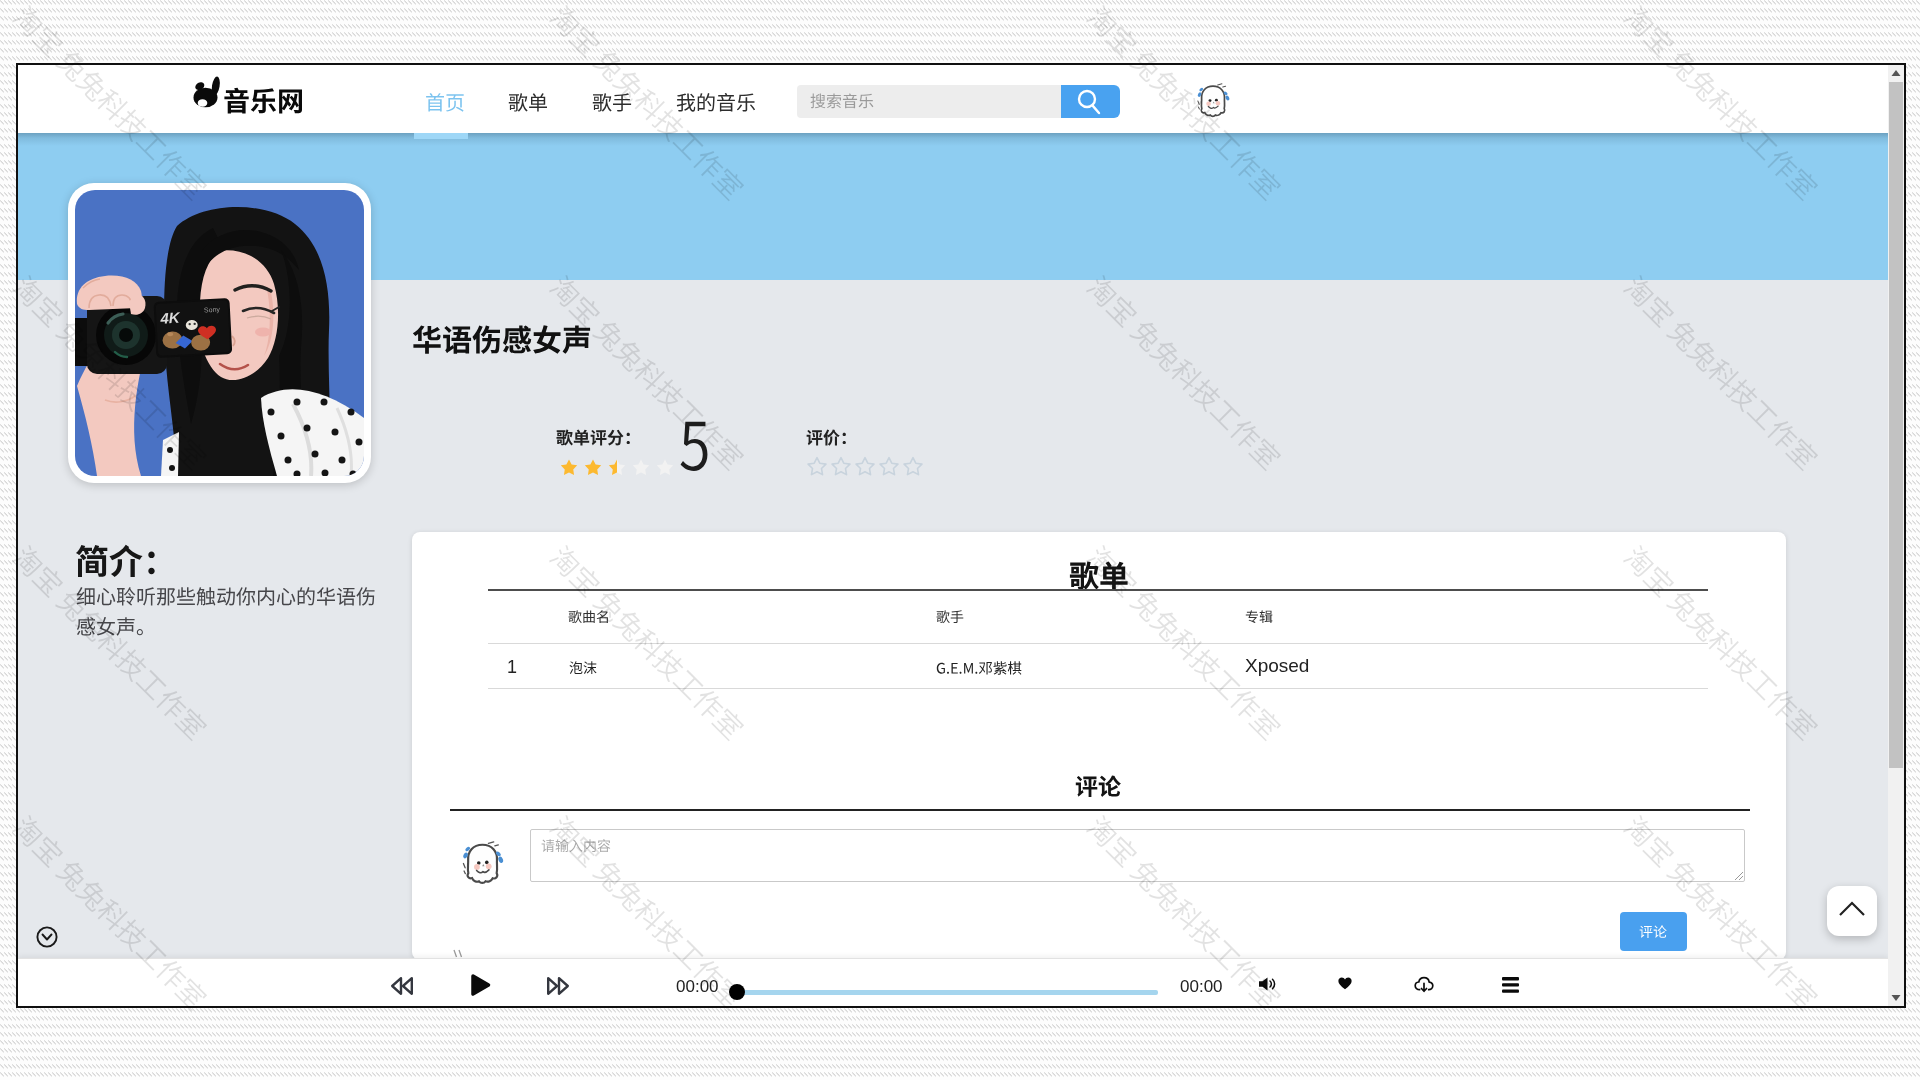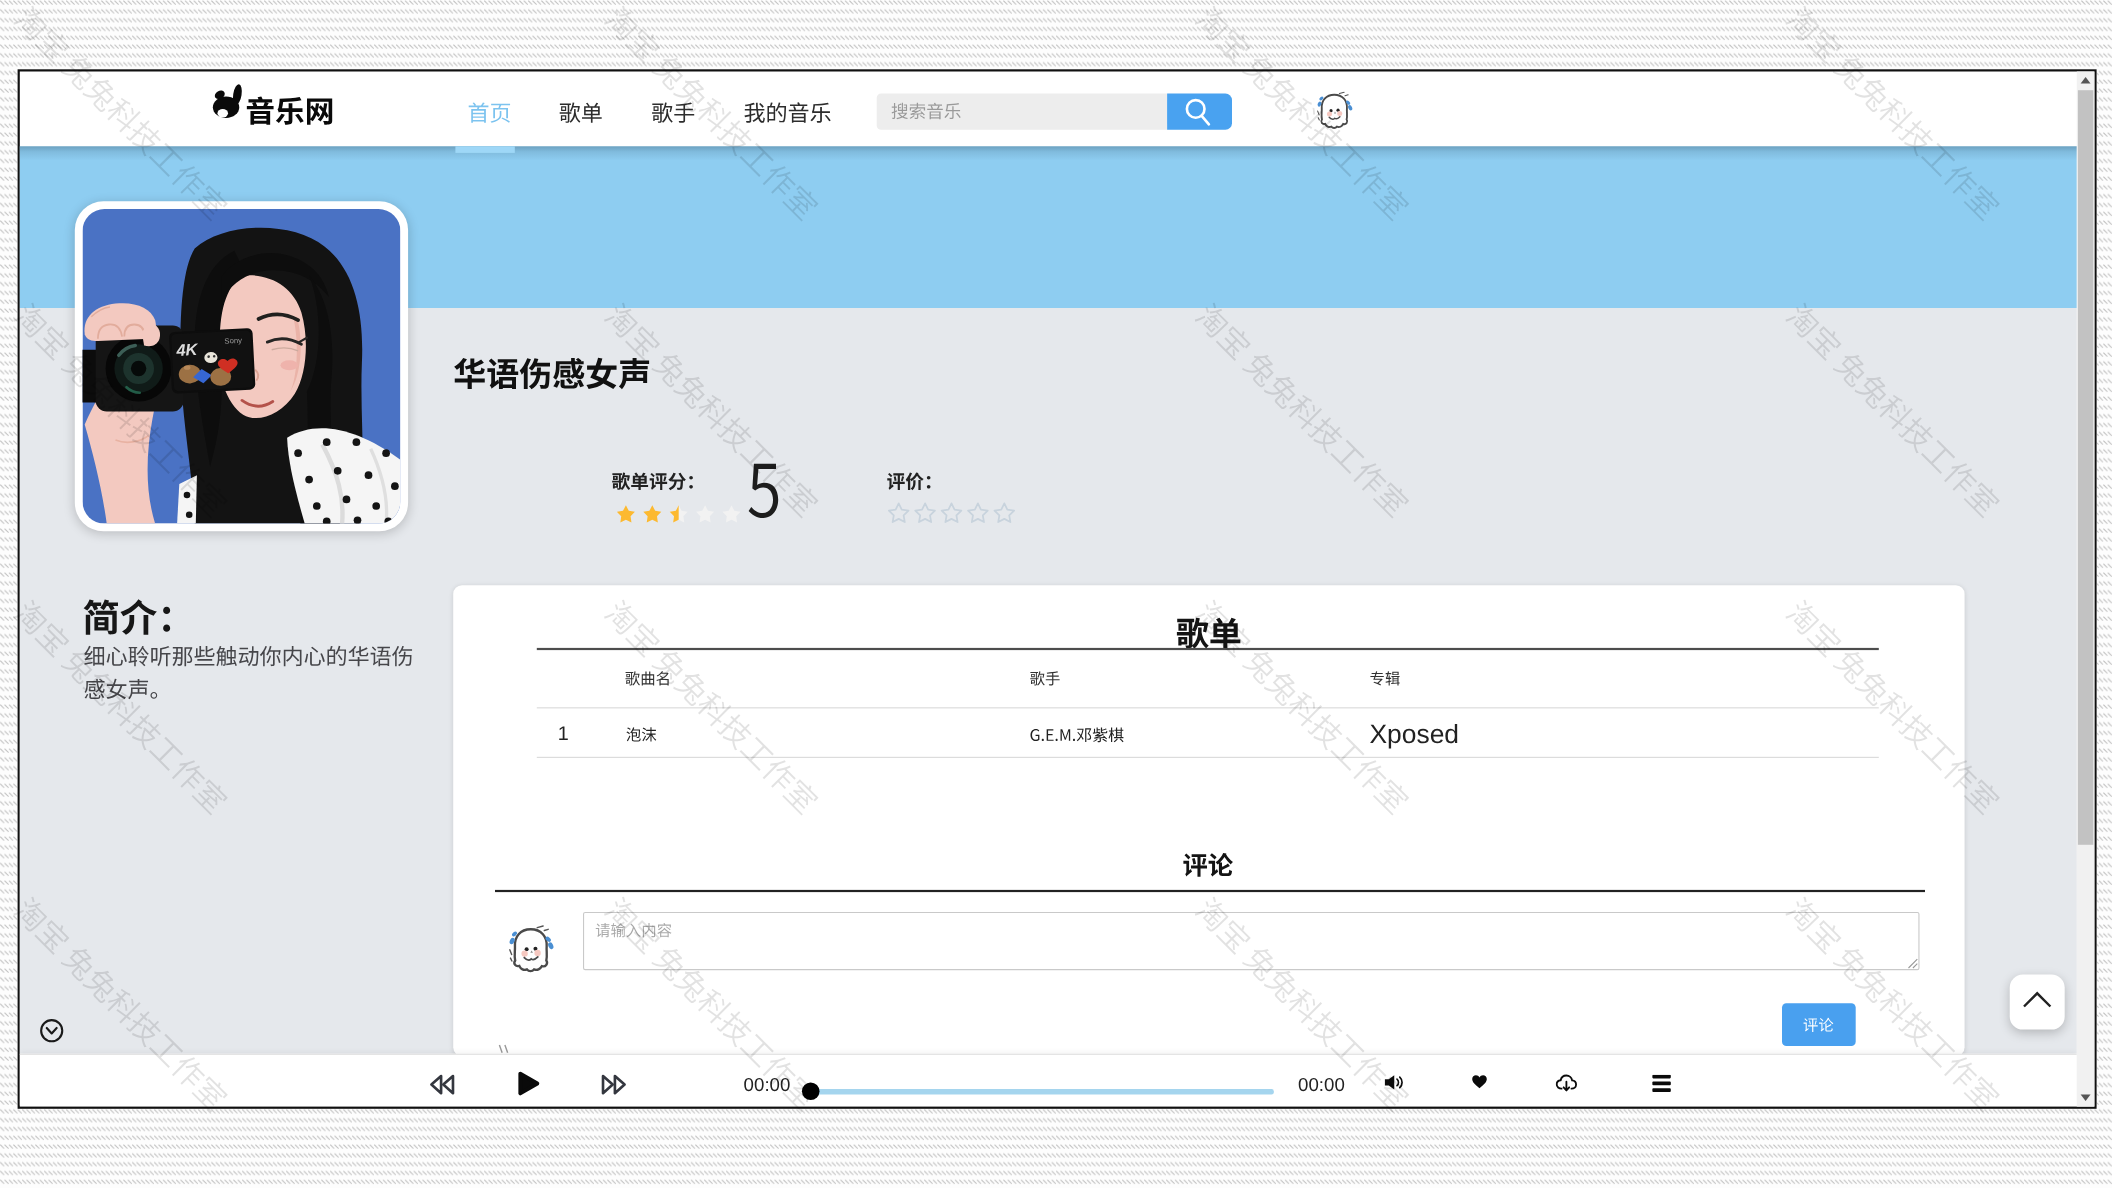--- a/index.html
+++ b/index.html
@@ -205,21 +205,21 @@
     <path transform="translate(0,14)" d="M6.0 -11.8 5.5 -10.2H1.9V-9.2H5.2L4.7 -7.5H0.8V-6.5H4.4C4.0 -5.6 3.7 -4.7 3.4 -4.0H10.0C9.2 -3.1 8.1 -2.1 7.2 -1.3C6.2 -1.7 5.1 -2.0 4.2 -2.3L3.6 -1.5C5.8 -0.8 8.5 0.3 9.9 1.1L10.5 0.2C10.0 -0.1 9.2 -0.5 8.3 -0.9C9.5 -2.1 11.0 -3.5 12.0 -4.5L11.2 -5.0L11.0 -4.9H4.9L5.4 -6.5H13.0V-7.5H5.8L6.3 -9.2H12.0V-10.2H6.6L7.0 -11.6Z M21.7 -10.5H25.5V-9.1H21.7ZM20.7 -11.3V-8.3H26.5V-11.3ZM15.1 -4.6C15.2 -4.8 15.7 -4.8 16.1 -4.8H17.4V-2.8L14.6 -2.3L14.8 -1.3L17.4 -1.8V1.1H18.4V-2.0L20.0 -2.4L19.9 -3.3L18.4 -3.0V-4.8H19.7V-5.8H18.4V-8.0H17.4V-5.8H16.1C16.5 -6.8 16.9 -7.9 17.2 -9.1H19.8V-10.1H17.5C17.6 -10.6 17.7 -11.1 17.8 -11.6L16.7 -11.8C16.7 -11.2 16.6 -10.7 16.4 -10.1H14.7V-9.1H16.2C15.9 -8.0 15.6 -7.1 15.5 -6.7C15.2 -6.1 15.1 -5.6 14.8 -5.6C14.9 -5.3 15.1 -4.8 15.1 -4.6ZM25.4 -6.6V-5.4H21.8V-6.6ZM19.6 -1.1 19.8 -0.1 25.4 -0.6V1.1H26.4V-0.6L27.4 -0.7L27.4 -1.6L26.4 -1.5V-6.6H27.3V-7.5H19.9V-6.6H20.9V-1.1ZM25.4 -4.6V-3.4H21.8V-4.6ZM25.4 -2.6V-1.5L21.8 -1.2V-2.6Z" fill="#333"></path>
   </svg>
 <div class="abs" style="left:488px;top:643px;width:1220px;height:1px;background:#d9d9d9"></div>
 <div class="abs" style="left:507px;top:658px;font-size:18px;line-height:1;color:#222">1</div>
 <svg class="t" style="left:569.0px;top:659.0px" width="32" height="20">
     <path transform="translate(0,14)" d="M1.2 -10.9C2.1 -10.5 3.2 -9.8 3.7 -9.3L4.3 -10.2C3.8 -10.7 2.7 -11.3 1.8 -11.6ZM0.5 -7.1C1.4 -6.7 2.5 -6.1 3.0 -5.6L3.6 -6.5C3.1 -7.0 2.0 -7.5 1.1 -7.9ZM0.9 0.3 1.8 0.9C2.6 -0.4 3.5 -2.1 4.1 -3.6L3.3 -4.3C2.6 -2.7 1.6 -0.8 0.9 0.3ZM6.4 -6.5H9.1V-4.3H6.4ZM6.6 -11.8C6.0 -9.9 5.0 -8.1 3.9 -6.9C4.1 -6.8 4.6 -6.5 4.8 -6.3C5.0 -6.5 5.2 -6.8 5.4 -7.0V-0.7C5.4 0.7 5.9 1.0 7.6 1.0C8.0 1.0 11.0 1.0 11.4 1.0C12.9 1.0 13.3 0.5 13.5 -1.4C13.2 -1.5 12.7 -1.6 12.5 -1.8C12.4 -0.2 12.2 0.1 11.4 0.1C10.7 0.1 8.1 0.1 7.6 0.1C6.6 0.1 6.4 -0.1 6.4 -0.7V-3.4H10.1V-7.4H5.7C6.0 -7.9 6.3 -8.4 6.6 -8.9H11.8C11.7 -5.0 11.6 -3.6 11.3 -3.3C11.2 -3.1 11.1 -3.1 10.9 -3.1C10.7 -3.1 10.2 -3.1 9.6 -3.1C9.8 -2.9 9.9 -2.4 9.9 -2.1C10.5 -2.1 11.1 -2.1 11.4 -2.1C11.8 -2.2 12.0 -2.3 12.2 -2.6C12.6 -3.1 12.7 -4.7 12.8 -9.4C12.8 -9.6 12.8 -9.9 12.8 -9.9H7.0C7.2 -10.4 7.4 -11.0 7.6 -11.5Z M15.3 -10.8C16.1 -10.4 17.2 -9.7 17.7 -9.2L18.3 -10.1C17.8 -10.5 16.7 -11.2 15.9 -11.6ZM14.5 -7.0C15.4 -6.6 16.5 -6.0 17.0 -5.5L17.6 -6.4C17.1 -6.8 15.9 -7.4 15.1 -7.8ZM15.0 0.2 15.9 0.9C16.7 -0.4 17.6 -2.2 18.3 -3.7L17.5 -4.4C16.8 -2.7 15.7 -0.9 15.0 0.2ZM18.7 -6.1V-5.1H21.6C20.7 -3.2 19.2 -1.4 17.7 -0.4C17.9 -0.2 18.3 0.2 18.5 0.4C19.9 -0.6 21.3 -2.4 22.3 -4.3V1.1H23.3V-4.3C24.2 -2.5 25.5 -0.7 26.8 0.3C27.0 0.0 27.3 -0.3 27.6 -0.5C26.2 -1.5 24.8 -3.2 24.0 -5.1H27.0V-6.1H23.3V-8.4H27.3V-9.5H23.3V-11.8H22.3V-9.5H18.4V-8.4H22.3V-6.1Z" fill="#222"></path>
   </svg>
 <svg class="t" style="left:936.0px;top:658.5px" width="90" height="21">
     <path transform="translate(0,14.5)" d="M5.6 0.2C7.1 0.2 8.2 -0.3 8.9 -1.0V-5.5H5.4V-4.4H7.7V-1.6C7.3 -1.2 6.5 -1.0 5.8 -1.0C3.5 -1.0 2.2 -2.7 2.2 -5.4C2.2 -8.0 3.6 -9.6 5.8 -9.6C6.8 -9.6 7.5 -9.2 8.0 -8.6L8.8 -9.5C8.2 -10.2 7.2 -10.8 5.7 -10.8C2.9 -10.8 0.8 -8.7 0.8 -5.3C0.8 -1.9 2.8 0.2 5.6 0.2Z M12.0 0.2C12.5 0.2 13.0 -0.2 13.0 -0.8C13.0 -1.4 12.5 -1.8 12.0 -1.8C11.5 -1.8 11.0 -1.4 11.0 -0.8C11.0 -0.2 11.5 0.2 12.0 0.2Z M15.5 0.0H21.8V-1.1H16.8V-5.0H20.9V-6.2H16.8V-9.5H21.6V-10.6H15.5Z M24.6 0.2C25.1 0.2 25.5 -0.2 25.5 -0.8C25.5 -1.4 25.1 -1.8 24.6 -1.8C24.0 -1.8 23.6 -1.4 23.6 -0.8C23.6 -0.2 24.0 0.2 24.6 0.2Z M28.1 0.0H29.3V-5.9C29.3 -6.8 29.2 -8.1 29.1 -9.0H29.1L30.0 -6.6L32.0 -1.1H32.9L34.9 -6.6L35.8 -9.0H35.8C35.8 -8.1 35.7 -6.8 35.7 -5.9V0.0H36.9V-10.6H35.3L33.3 -4.9C33.0 -4.2 32.8 -3.5 32.5 -2.7H32.5C32.2 -3.5 32.0 -4.2 31.7 -4.9L29.7 -10.6H28.1Z M40.4 0.2C40.9 0.2 41.3 -0.2 41.3 -0.8C41.3 -1.4 40.9 -1.8 40.4 -1.8C39.8 -1.8 39.4 -1.4 39.4 -0.8C39.4 -0.2 39.8 0.2 40.4 0.2Z M43.4 -7.5C44.3 -6.6 45.3 -5.5 46.1 -4.3C45.2 -2.7 44.1 -1.3 42.9 -0.5C43.2 -0.3 43.5 0.1 43.6 0.4C44.8 -0.5 45.9 -1.8 46.8 -3.4C47.4 -2.5 48.0 -1.6 48.3 -0.9L49.2 -1.6C48.7 -2.4 48.1 -3.4 47.3 -4.4C48.2 -6.2 48.8 -8.4 49.1 -10.9L48.4 -11.1L48.2 -11.1H43.3V-10.0H48.0C47.6 -8.3 47.2 -6.7 46.6 -5.4C45.8 -6.3 45.0 -7.3 44.2 -8.1ZM50.5 -11.4V1.1H51.6V-10.4H54.7C54.2 -9.2 53.5 -7.7 52.8 -6.5C54.4 -5.2 54.9 -4.1 54.9 -3.2C54.9 -2.7 54.8 -2.3 54.4 -2.1C54.2 -2.0 53.9 -2.0 53.7 -2.0C53.3 -1.9 52.8 -1.9 52.3 -2.0C52.4 -1.7 52.6 -1.2 52.6 -0.9C53.1 -0.9 53.7 -0.9 54.1 -0.9C54.5 -1.0 54.9 -1.1 55.1 -1.2C55.7 -1.6 55.9 -2.3 55.9 -3.1C55.9 -4.1 55.5 -5.3 54.0 -6.6C54.7 -8.0 55.5 -9.6 56.1 -10.9L55.3 -11.5L55.1 -11.4Z M66.0 -1.3C67.2 -0.7 68.7 0.2 69.5 0.9L70.4 0.3C69.6 -0.3 68.1 -1.2 66.9 -1.9ZM61.0 -1.7C60.2 -1.0 58.9 -0.2 57.7 0.2C57.9 0.4 58.3 0.8 58.5 0.9C59.7 0.4 61.0 -0.5 62.0 -1.3ZM59.6 -4.1C59.9 -4.2 60.3 -4.3 63.2 -4.5C62.0 -4.0 61.0 -3.5 60.6 -3.4C59.7 -3.0 59.1 -2.8 58.6 -2.8C58.7 -2.5 58.9 -2.0 58.9 -1.8C59.3 -1.9 59.9 -2.0 63.7 -2.3V-0.0C63.7 0.2 63.7 0.2 63.5 0.2C63.2 0.2 62.5 0.2 61.7 0.2C61.8 0.5 62.0 0.9 62.0 1.2C63.1 1.2 63.8 1.1 64.2 1.0C64.7 0.8 64.8 0.6 64.8 0.0V-2.3L68.5 -2.6C68.9 -2.2 69.3 -1.8 69.6 -1.4L70.5 -1.9C69.8 -2.7 68.5 -3.9 67.3 -4.8L66.4 -4.4C66.8 -4.1 67.2 -3.7 67.6 -3.4L61.9 -3.0C63.7 -3.8 65.6 -4.7 67.5 -5.8L66.7 -6.6C66.2 -6.2 65.6 -5.8 64.9 -5.5L61.9 -5.2C62.8 -5.6 63.7 -6.1 64.5 -6.7L63.7 -7.3C62.5 -6.4 60.9 -5.6 60.5 -5.4C60.0 -5.2 59.6 -5.1 59.3 -5.0C59.4 -4.8 59.6 -4.3 59.6 -4.1ZM58.5 -11.1V-7.6L57.5 -7.5L57.6 -6.5C59.3 -6.7 61.9 -7.1 64.3 -7.4L64.2 -8.3L61.9 -8.0V-9.7H64.2V-10.6H61.9V-12.2H60.9V-7.9L59.5 -7.7V-11.1ZM69.4 -11.3C68.6 -10.9 67.2 -10.4 65.9 -10.1V-12.2H64.8V-8.3C64.8 -7.2 65.2 -6.9 66.6 -6.9C66.9 -6.9 68.8 -6.9 69.2 -6.9C70.3 -6.9 70.6 -7.3 70.7 -8.8C70.4 -8.9 70.0 -9.0 69.7 -9.2C69.7 -8.0 69.6 -7.9 69.1 -7.9C68.6 -7.9 67.0 -7.9 66.7 -7.9C66.0 -7.9 65.9 -7.9 65.9 -8.4V-9.2C67.4 -9.5 69.0 -10.0 70.2 -10.5Z M81.9 -1.5C82.9 -0.7 84.0 0.4 84.5 1.2L85.4 0.5C84.8 -0.2 83.7 -1.3 82.7 -2.1ZM79.4 -2.1C78.7 -1.2 77.6 -0.2 76.5 0.5C76.8 0.7 77.1 1.0 77.3 1.2C78.4 0.5 79.5 -0.6 80.3 -1.6ZM82.8 -12.2V-10.1H79.6V-12.2H78.5V-10.1H77.1V-9.1H78.5V-3.4H76.8V-2.4H85.3V-3.4H83.8V-9.1H85.2V-10.1H83.8V-12.2ZM79.6 -9.1H82.8V-7.8H79.6ZM79.6 -7.0H82.8V-5.6H79.6ZM79.6 -4.7H82.8V-3.4H79.6ZM74.0 -12.2V-9.4H72.1V-8.4H73.9C73.5 -6.4 72.6 -4.1 71.8 -2.9C71.9 -2.6 72.2 -2.1 72.3 -1.8C73.0 -2.7 73.6 -4.2 74.0 -5.8V1.1H75.1V-6.4C75.5 -5.7 76.0 -4.8 76.2 -4.3L76.9 -5.1C76.6 -5.6 75.5 -7.3 75.1 -7.8V-8.4H76.8V-9.4H75.1V-12.2Z" fill="#222"></path>
   </svg>
-<div class="abs" style="left:1245px;top:656px;font-size:24px;line-height:1;color:#222">Xposed</div>
+<div class="abs" style="left:1245px;top:656px;font-size:19px;line-height:1;color:#222">Xposed</div>
 <div class="abs" style="left:488px;top:688px;width:1220px;height:1px;background:#d9d9d9"></div>
 <svg class="t" style="left:1075.0px;top:772.0px" width="50" height="33">
     <path transform="translate(0,23)" d="M18.9 -15.0C18.7 -13.3 18.1 -11.0 17.6 -9.5L19.8 -8.9C20.4 -10.3 21.0 -12.5 21.6 -14.4ZM8.7 -14.4C9.2 -12.7 9.7 -10.5 9.8 -9.0L12.3 -9.7C12.1 -11.1 11.6 -13.3 11.0 -15.0ZM1.8 -17.5C3.0 -16.3 4.6 -14.7 5.3 -13.7L7.2 -15.6C6.4 -16.6 4.7 -18.1 3.5 -19.1ZM8.3 -18.5V-15.8H13.6V-8.1H7.7V-5.5H13.6V2.0H16.4V-5.5H22.3V-8.1H16.4V-15.8H21.5V-18.5ZM0.8 -12.4V-9.8H3.5V-2.6C3.5 -1.5 2.9 -0.9 2.4 -0.5C2.8 0.0 3.4 1.1 3.6 1.8C4.0 1.2 4.7 0.6 8.7 -2.7C8.3 -3.2 7.9 -4.3 7.7 -5.1L6.0 -3.7V-12.5L3.5 -12.4Z M25.0 -17.5C26.4 -16.3 28.3 -14.7 29.2 -13.6L31.0 -15.7C30.1 -16.7 28.1 -18.3 26.7 -19.3ZM41.3 -10.1C39.9 -9.0 37.8 -7.9 35.9 -7.0V-10.9H34.1C35.7 -12.4 37.1 -14.1 38.2 -15.8C39.7 -13.2 41.8 -10.8 43.9 -9.2C44.3 -9.9 45.2 -10.9 45.9 -11.4C43.5 -12.9 41.0 -15.7 39.6 -18.4L39.9 -19.1L37.0 -19.6C35.8 -16.8 33.5 -13.5 30.1 -11.2C30.7 -10.7 31.6 -9.7 31.9 -9.0C32.3 -9.3 32.8 -9.7 33.1 -10.0V-2.2C33.1 0.6 34.0 1.4 37.1 1.4C37.7 1.4 40.6 1.4 41.2 1.4C43.9 1.4 44.7 0.4 45.0 -3.2C44.3 -3.4 43.1 -3.9 42.5 -4.3C42.3 -1.6 42.1 -1.1 41.0 -1.1C40.3 -1.1 37.9 -1.1 37.4 -1.1C36.1 -1.1 35.9 -1.2 35.9 -2.2V-4.2C38.2 -5.1 40.9 -6.4 43.1 -7.7ZM23.7 -12.4V-9.8H26.9V-2.5C26.9 -1.3 26.3 -0.4 25.8 0.0C26.2 0.4 27.0 1.4 27.2 1.9C27.6 1.3 28.3 0.7 32.4 -2.6C32.1 -3.2 31.6 -4.3 31.4 -5.0L29.6 -3.5V-12.4Z" fill="#141414"></path>
   </svg>
 <div class="abs" style="left:450px;top:809px;width:1300px;height:2px;background:#222"></div>
 <svg class="abs" style="left:461px;top:841px" width="43" height="45" viewBox="0 0 40 42">
     <path d="M20 3.5 C29 3.5 34 10 33.5 18 C33.2 22 34.2 26 33.2 30 C35 32.8 32.5 35.8 29.5 34.8 C28.3 37.3 25.3 38.6 22.8 37.6 C21.3 39.6 18.3 39.6 16.8 37.6 C14.3 38.8 11.3 37.2 10.3 34.6 C7.3 35.6 4.8 32.8 6.8 30 C5.8 26 6.8 22 6.6 18 C6.1 10 11 3.5 20 3.5 Z" fill="#fefefe" stroke="#4a4a4a" stroke-width="2"></path>
     <ellipse cx="6.2" cy="7.5" rx="2.5" ry="1.6" fill="#4a8fd3" transform="rotate(-40 6.2 7.5)"></ellipse>
     <ellipse cx="4.2" cy="13.5" rx="2.9" ry="1.9" fill="#4a8fd3" transform="rotate(-65 4.2 13.5)"></ellipse>
     <ellipse cx="34.8" cy="12" rx="2.6" ry="1.7" fill="#4a8fd3" transform="rotate(40 34.8 12)"></ellipse>

